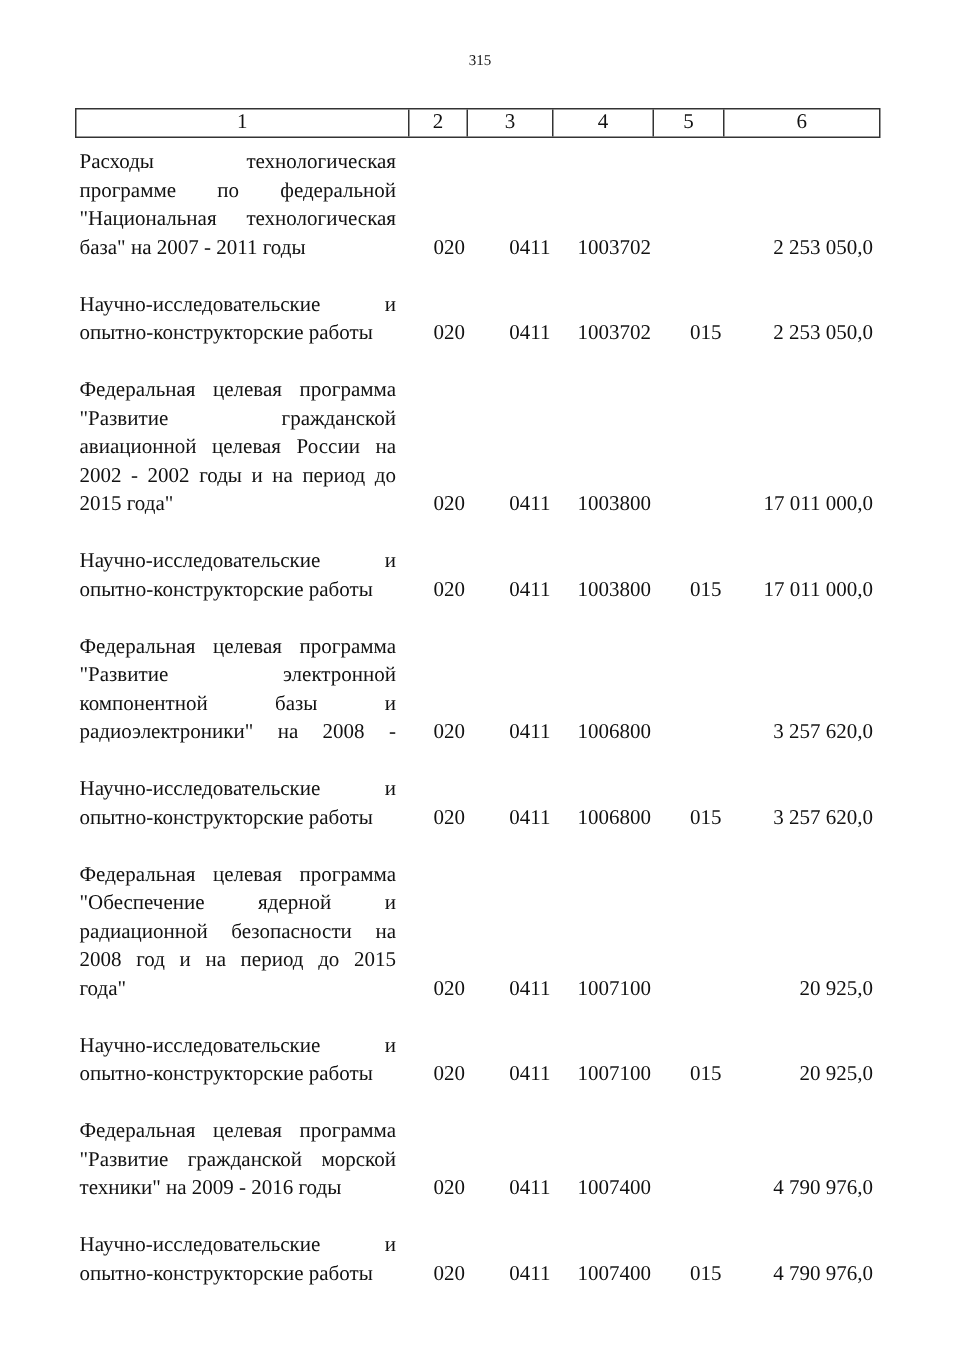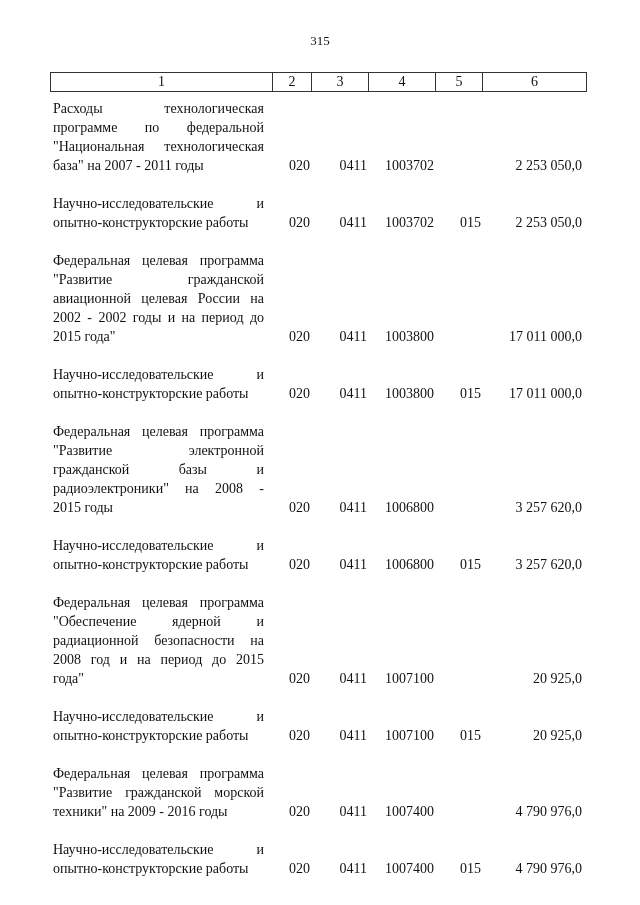--- a/index.html
+++ b/index.html
@@ -3,21 +3,21 @@
 <meta charset="utf-8">
 <style>
   html, body { margin: 0; padding: 0; background: #ffffff; }
   body {
     width: 640px; height: 905px; position: relative; overflow: hidden;
     font-family: "Liberation Serif", "DejaVu Serif", serif;
     color: #111111;
   }
   .page-number {
     position: absolute; top: 33px; left: 0; width: 640px;
-    text-align: center; font-size: 13px; line-height: 16px;
+    text-align: center; font-size: 10px; line-height: 16px;
   }
   .header-row {
     position: absolute; top: 72px; left: 50px; width: 537px; height: 20px;
     border: 1px solid #333; box-sizing: border-box; display: flex;
   }
   .header-row .hc {
     box-sizing: border-box; border-left: 1px solid #333;
     text-align: center; font-size: 14px; line-height: 18px;
   }
   .header-row .hc:first-child { border-left: none; }
@@ -106,23 +106,22 @@
       <div class="cell v2">020</div>
       <div class="cell v3">0411</div>
       <div class="cell v4">1003800</div>
       <div class="cell v5">015</div>
       <div class="cell v6">17 011 000,0</div>
     </div>
     <div class="row">
       <div class="desc">
         <span class="" style="display: block; text-align-last: justify; text-align: justify;">Федеральная целевая программа</span>
         <span class="" style="display: block; text-align-last: justify; text-align: justify;">"Развитие электронной</span>
-        <span class="" style="display: block; text-align-last: justify; text-align: justify;">гражданской базы и</span>
+        <span class="" style="display: block; text-align-last: justify; text-align: justify;">компонентной базы и</span>
         <span class="" style="display: block; text-align-last: justify; text-align: justify;">радиоэлектроники" на 2008 -</span>
-        <span class="last" style="display: block; text-align-last: left;">2015 годы</span>
       </div>
       <div class="cell v2">020</div>
       <div class="cell v3">0411</div>
       <div class="cell v4">1006800</div>
       <div class="cell v5"></div>
       <div class="cell v6">3 257 620,0</div>
     </div>
     <div class="row">
       <div class="desc">
         <span class="" style="display: block; text-align-last: justify; text-align: justify;">Научно-исследовательские и</span>

